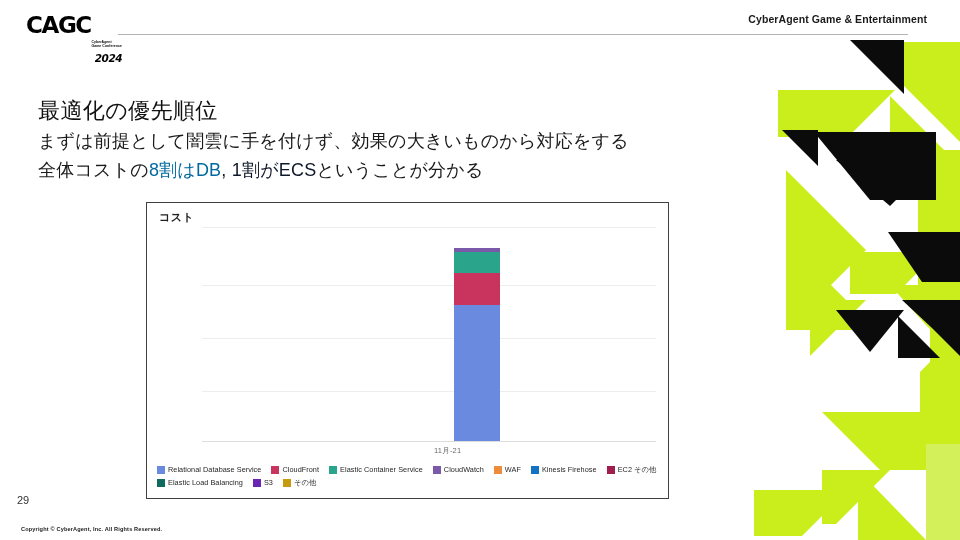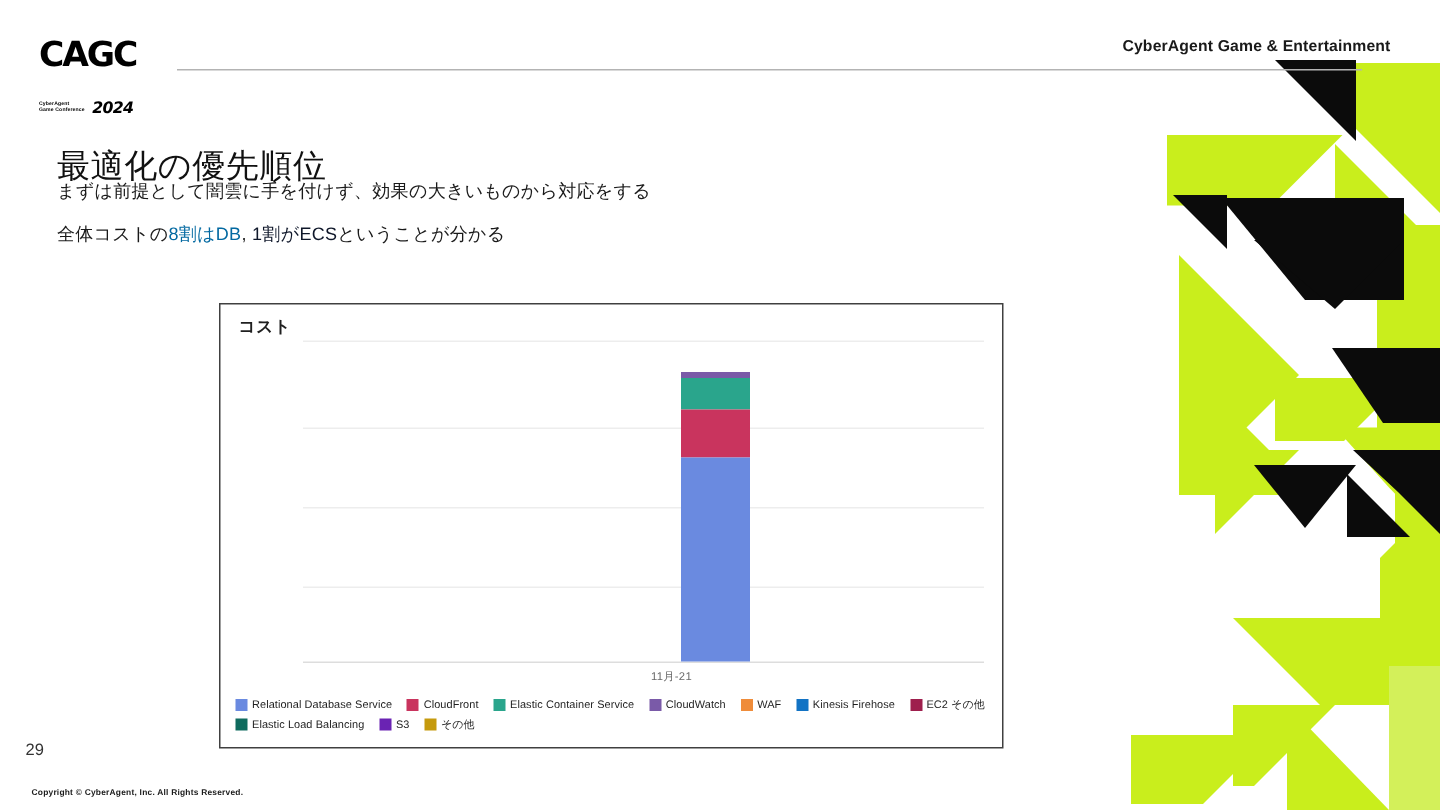--- a/index.html
+++ b/index.html
@@ -23,21 +23,21 @@
     right: 0;
     width: 220px;
     height: 540px;
     overflow: hidden;
     pointer-events: none;
   }
 
   
   .header {
     position: absolute;
-    top: 16px;
+    top: 4px;
     left: 0;
     width: 960px;
     height: 40px;
   }
   .logo {
     position: absolute;
     left: 26px;
     top: 10px;
     width: 96px;
     height: 36px;
@@ -45,22 +45,24 @@
   .logo-word {
     font-family: "DejaVu Sans", sans-serif;
     font-weight: bold;
     font-size: 23px;
     letter-spacing: -1.4px;
     line-height: 23px;
     color: #000;
   }
   .logo-sub {
     display: flex;
+    align-items: flex-end;
     gap: 5px;
-    margin-top: 18px;
+    margin-top: 3px;
+    flex-direction: column;
   }
   .logo-sub-txt {
     font-size: 3.4px;
     line-height: 4.2px;
     font-weight: bold;
     color: #000;
     white-space: pre-line;
     letter-spacing: 0.1px;
   }
   .logo-year {
@@ -97,22 +99,22 @@
     left: 38px;
     top: 81px;
     font-size: 22px;
     font-weight: normal;
     letter-spacing: 0.4px;
     color: #111111;
   }
   .slide-body {
     position: absolute;
     left: 38px;
-    top: 113px;
-    font-size: 12px;
+    top: 127px;
+    font-size: 18px;
     line-height: 29px;
     letter-spacing: 0.2px;
     color: #1a1a1a;
     white-space: nowrap;
   }
   .hl-red { color: #0369a1; }
   .hl-blue { color: #0f172a; }
 
   
   .chart-card {

